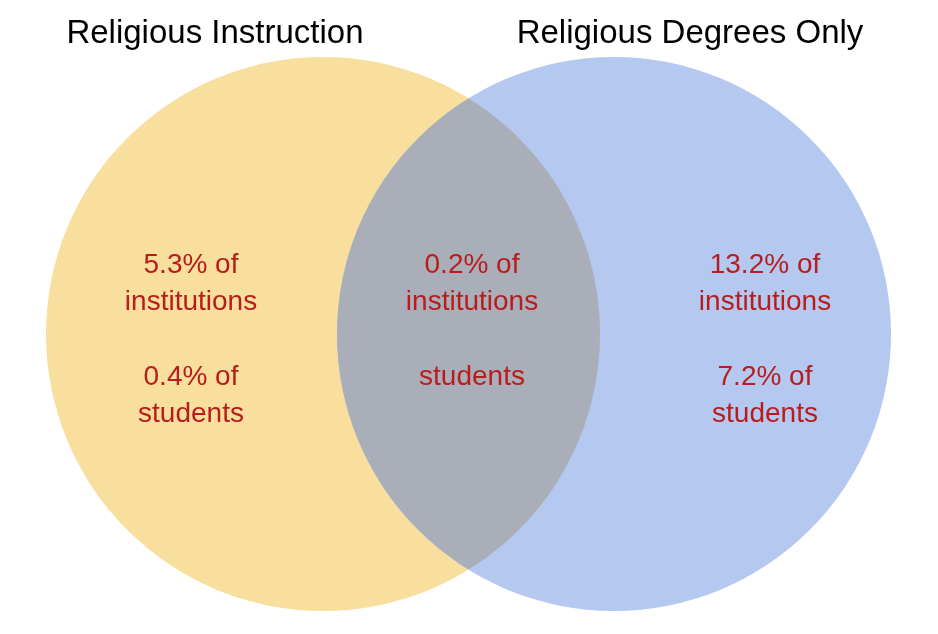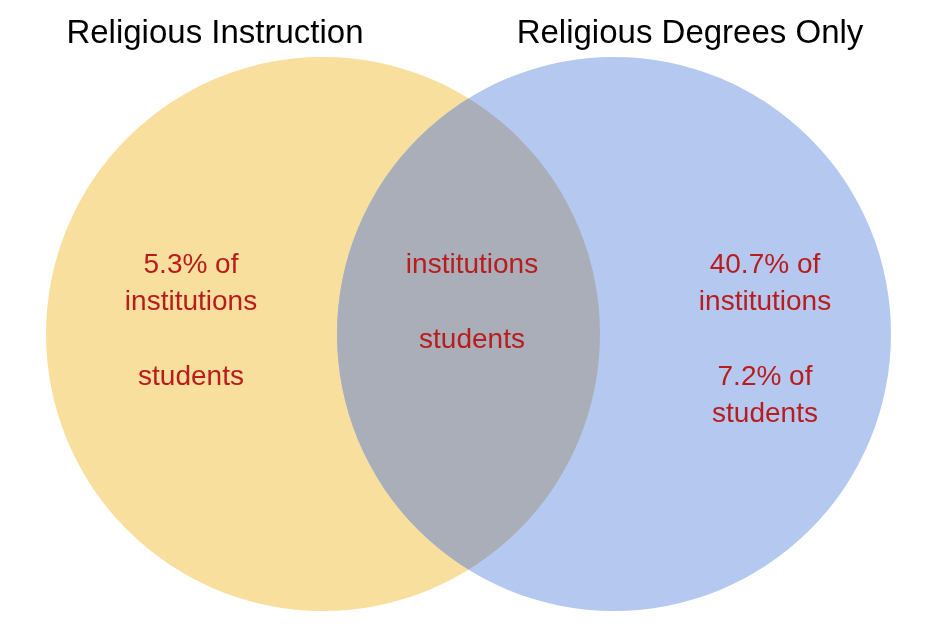--- a/index.html
+++ b/index.html
@@ -71,36 +71,38 @@
   <div class="set-title title-left">Religious Instruction</div>
 
   <div class="set-title title-right">Religious Degrees Only</div>
 
   <div class="region region-left">
     <div class="stat-block">
       <div>5.3% of</div>
       <div>institutions</div>
     </div>
     <div class="stat-block">
+      <div>0.4% of</div>
       <div>students</div>
     </div>
   </div>
 
   <div class="region region-middle">
     <div class="stat-block">
+      <div>0.2% of</div>
       <div>institutions</div>
     </div>
     <div class="stat-block">
       <div>students</div>
     </div>
   </div>
 
   <div class="region region-right">
     <div class="stat-block">
-      <div>40.7% of</div>
+      <div>13.2% of</div>
       <div>institutions</div>
     </div>
     <div class="stat-block">
       <div>7.2% of</div>
       <div>students</div>
     </div>
   </div>
 
 </div>
 

